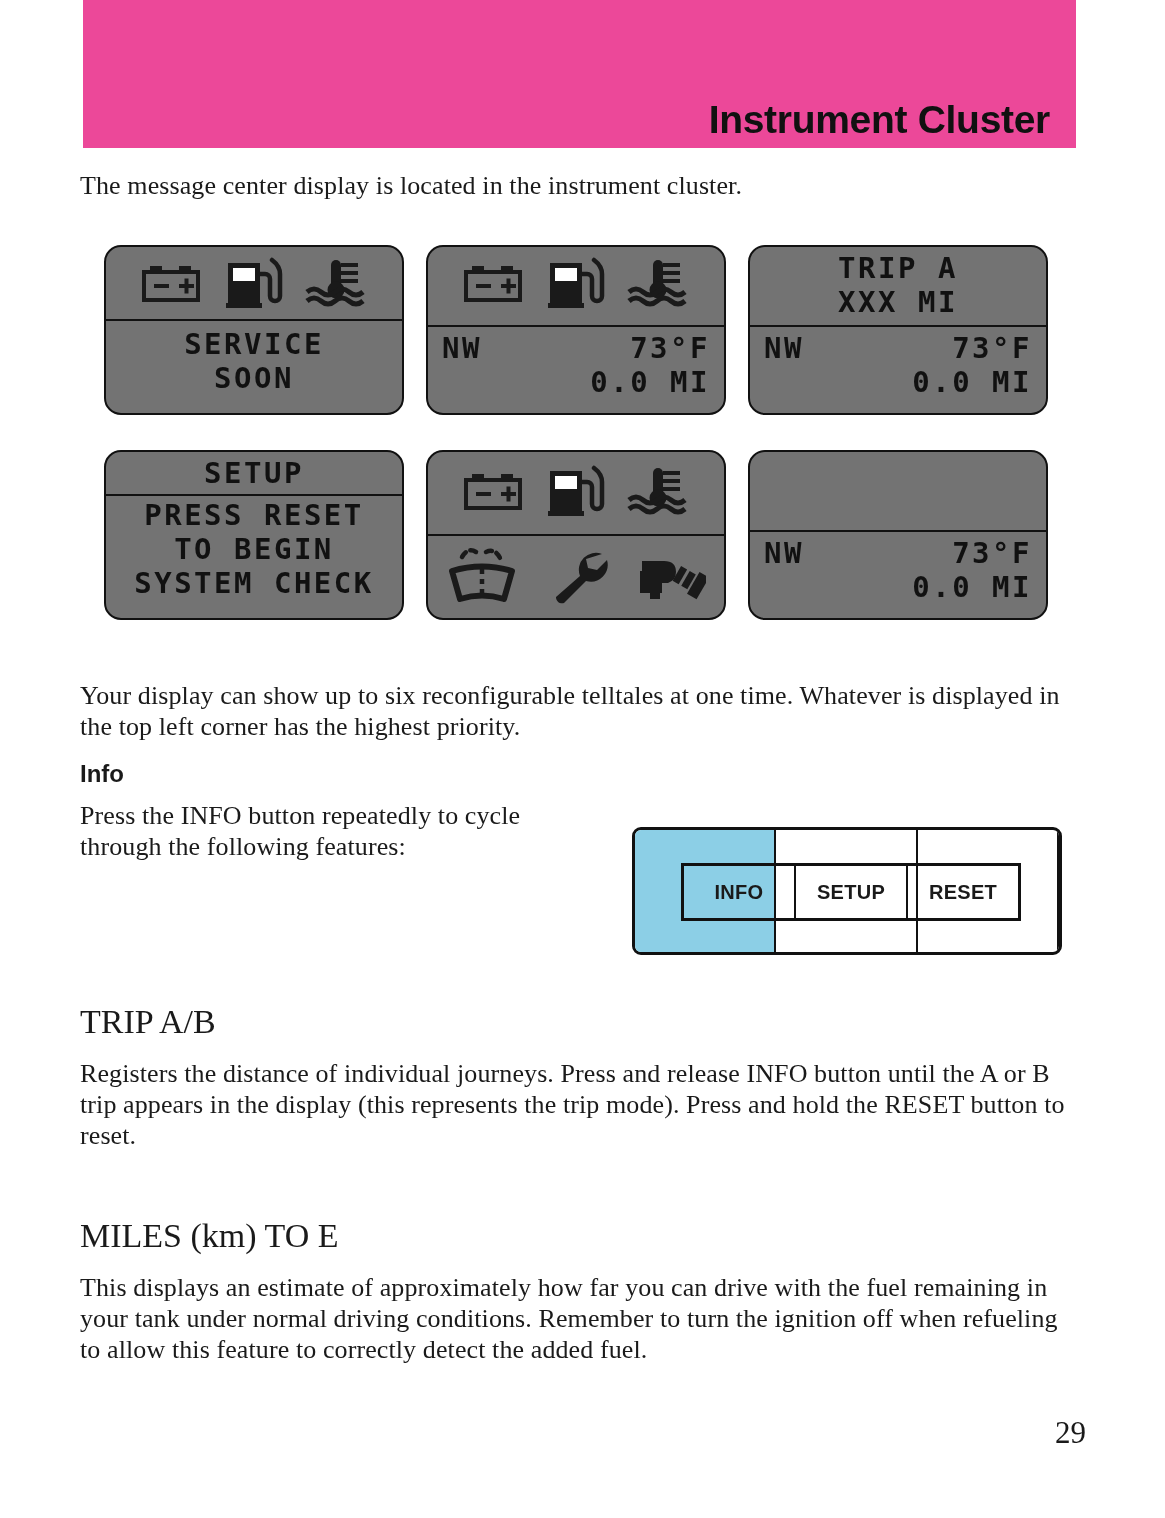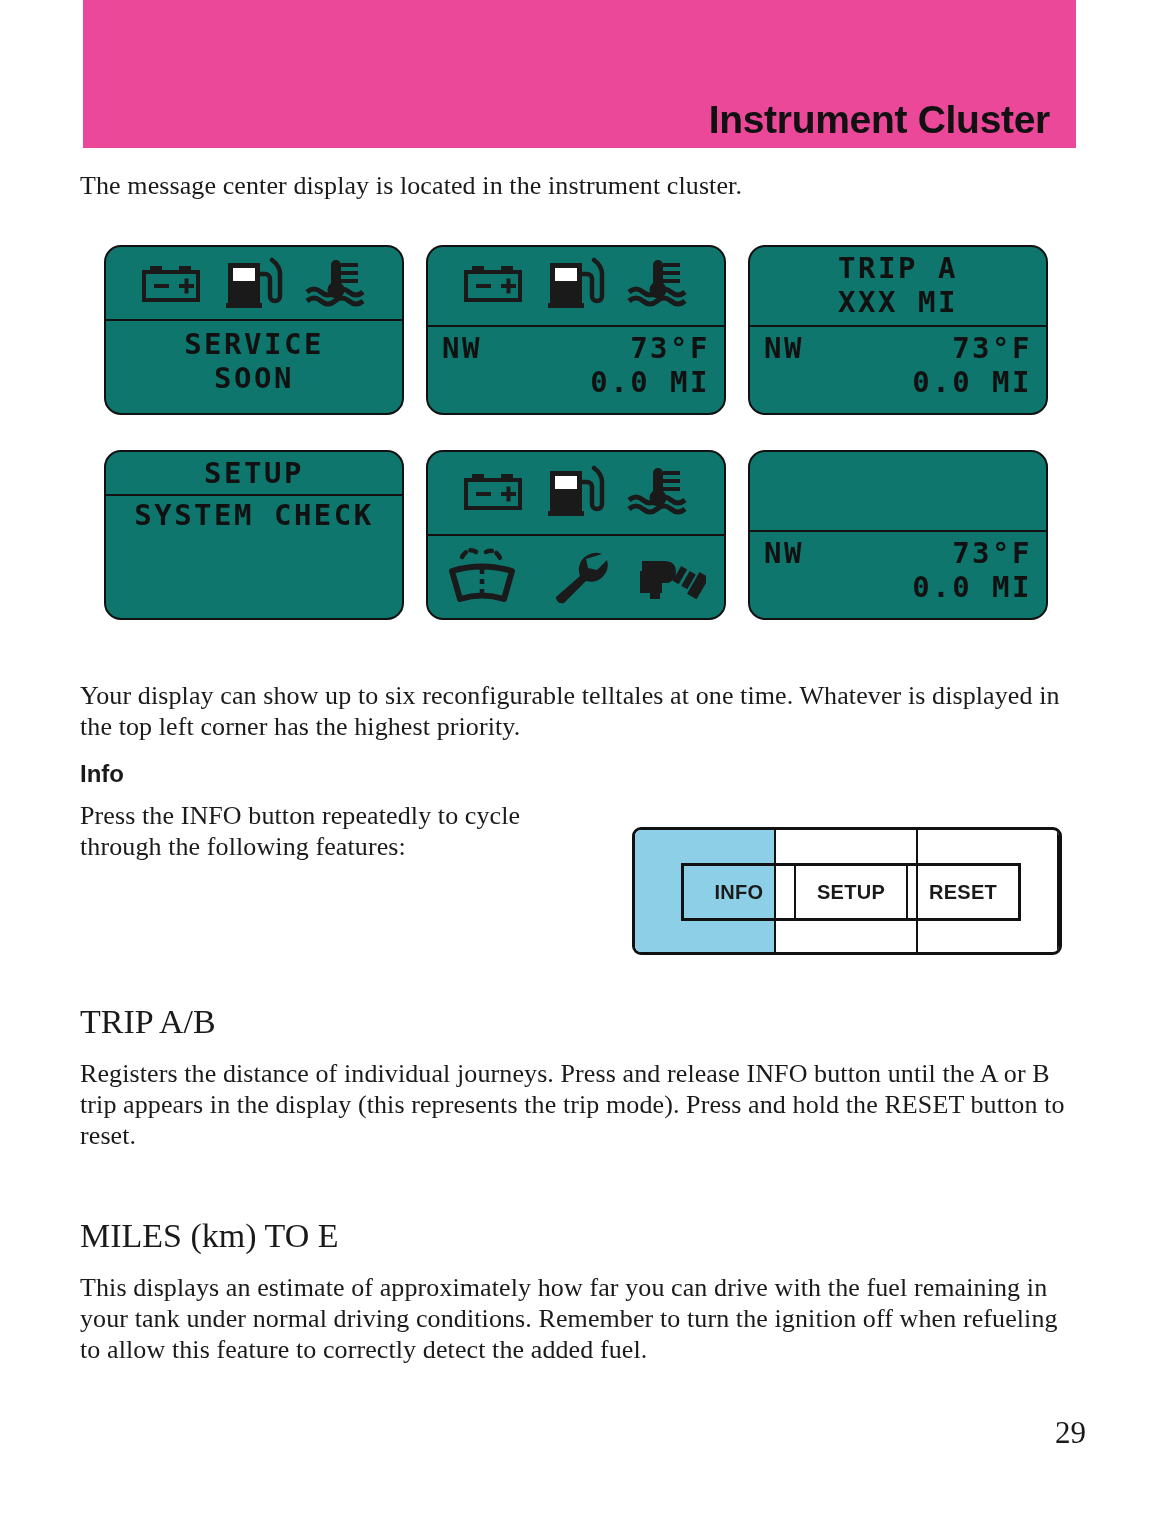--- a/index.html
+++ b/index.html
@@ -55,21 +55,21 @@
 
   
   .panels{
     position:absolute;left:24px;top:245px;width:965px;
   }
   .panel-row{display:flex;gap:22px;margin-bottom:35px;}
   .panel{
     width:300px;height:170px;
     border:2.5px solid #111;
     border-radius:17px;
-    background:#0f766e;
+    background:#737373;
     box-sizing:border-box;
     position:relative;
     overflow:hidden;
   }
   .panel .divider{
     position:absolute;left:0;right:0;height:2px;background:#111;
   }
   .icon-row{
     display:flex;align-items:center;justify-content:center;
     gap:22px;
@@ -263,20 +263,22 @@
     </div>
 
     <div class="panel-row">
 
       <div class="panel">
         <div class="sec" style="top:4px;">
           <div class="lcd">SETUP</div>
         </div>
         <div class="divider" style="top:42px;"></div>
         <div class="sec" style="top:46px;">
+          <div class="lcd">PRESS RESET</div>
+          <div class="lcd">TO BEGIN</div>
           <div class="lcd">SYSTEM CHECK</div>
         </div>
       </div>
 
       <div class="panel">
         <div class="sec" style="top:0;height:78px;">
           <div class="icon-row">
             <span>
               <svg class="ico" width="60" height="40" viewBox="0 0 60 40">
                 <rect x="9" y="3" width="12" height="7" fill="#1a1a1a"></rect>

